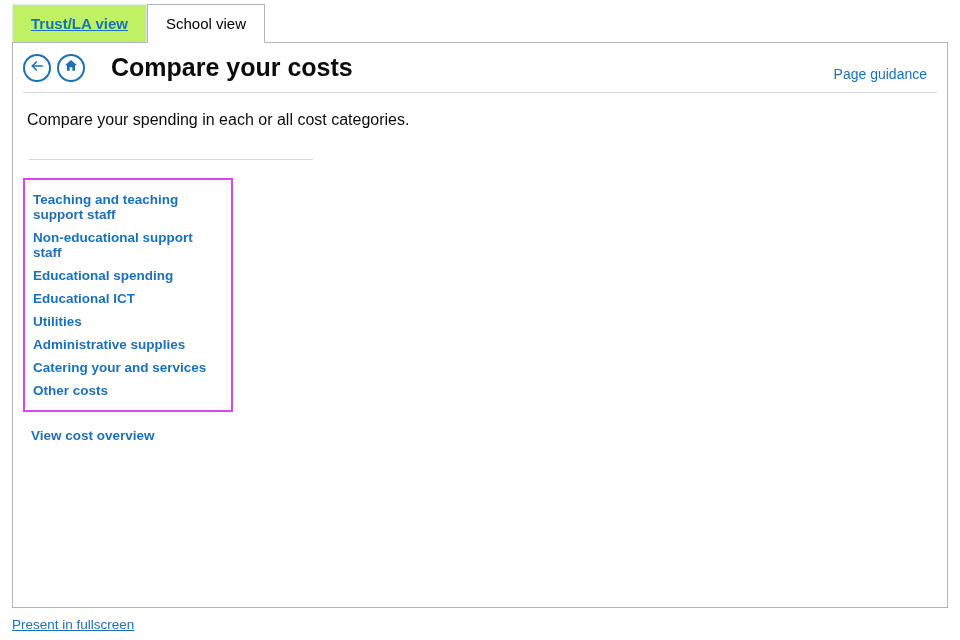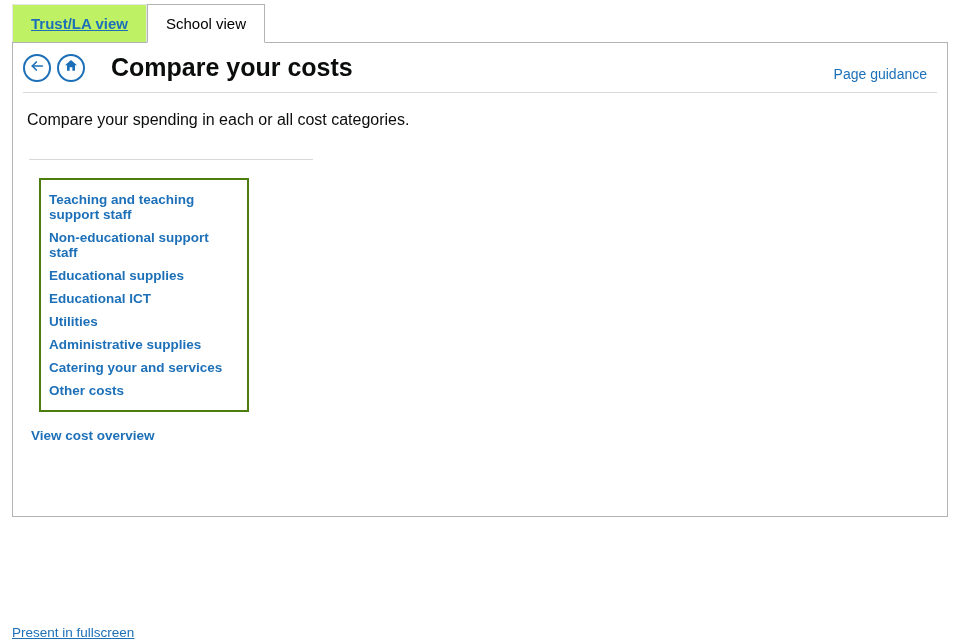--- a/index.html
+++ b/index.html
@@ -34,21 +34,21 @@
     background: #fff;
     border: 1px solid #b1b4b6;
     border-bottom: 1px solid #fff;
     color: #000000;
     margin-bottom: -1px;
     z-index: 2;
   }
   .panel {
     border: 1px solid #b1b4b6;
     margin: 0 12px;
-    height: 475px;
+    height: 566px;
     padding: 10px 10px 0 10px;
     position: relative;
   }
   .header-row {
     display: flex;
     align-items: center;
     justify-content: space-between;
     padding: 0 10px 10px 0;
   }
   .left-head {
@@ -98,24 +98,24 @@
     padding-left: 6px;
     margin-bottom: 10px;
   }
   .short-rule {
     border: none;
     border-top: 1px solid #d8d8d8;
     width: 284px;
     margin: 0 0 18px 6px;
   }
   .category-box {
-    border: 2px solid #4d7c0f;
+    border: 2px solid #d946ef;
     width: 210px;
     padding: 8px 8px 8px 8px;
-    margin-left: 16px;
+    margin-left: 0;
   }
   .cat-link {
     display: block;
     color: #1d70b8;
     font-weight: 600;
     font-size: 13.5px;
     text-decoration: none;
     cursor: pointer;
     padding: 4px 0;
   }
@@ -124,21 +124,21 @@
     color: #1d70b8;
     font-weight: 600;
     font-size: 13.5px;
     cursor: pointer;
     padding-left: 8px;
     margin-top: 16px;
   }
   .fullscreen {
     position: absolute;
     left: 12px;
-    bottom: 0;
+    bottom: 8px;
     font-size: 13.5px;
     color: #1d70b8;
     text-decoration: underline;
     cursor: pointer;
   }
 </style>
 </head>
 <body>
 
 <div class="tabs">
@@ -170,21 +170,21 @@
   </div>
   <hr class="hr">
 
   <p class="intro">Compare your spending in each or all cost categories.</p>
 
   <hr class="short-rule">
 
   <div class="category-box">
     <a class="cat-link">Teaching and teaching support staff</a>
     <a class="cat-link">Non-educational support staff</a>
-    <a class="cat-link">Educational supplies</a>
+    <a class="cat-link">Educational spending</a>
     <a class="cat-link">Educational ICT</a>
     <a class="cat-link">Utilities</a>
     <a class="cat-link">Administrative supplies</a>
     <a class="cat-link">Catering your and services</a>
     <a class="cat-link">Other costs</a>
   </div>
 
   <a class="overview-link">View cost overview</a>
 </div>
 

